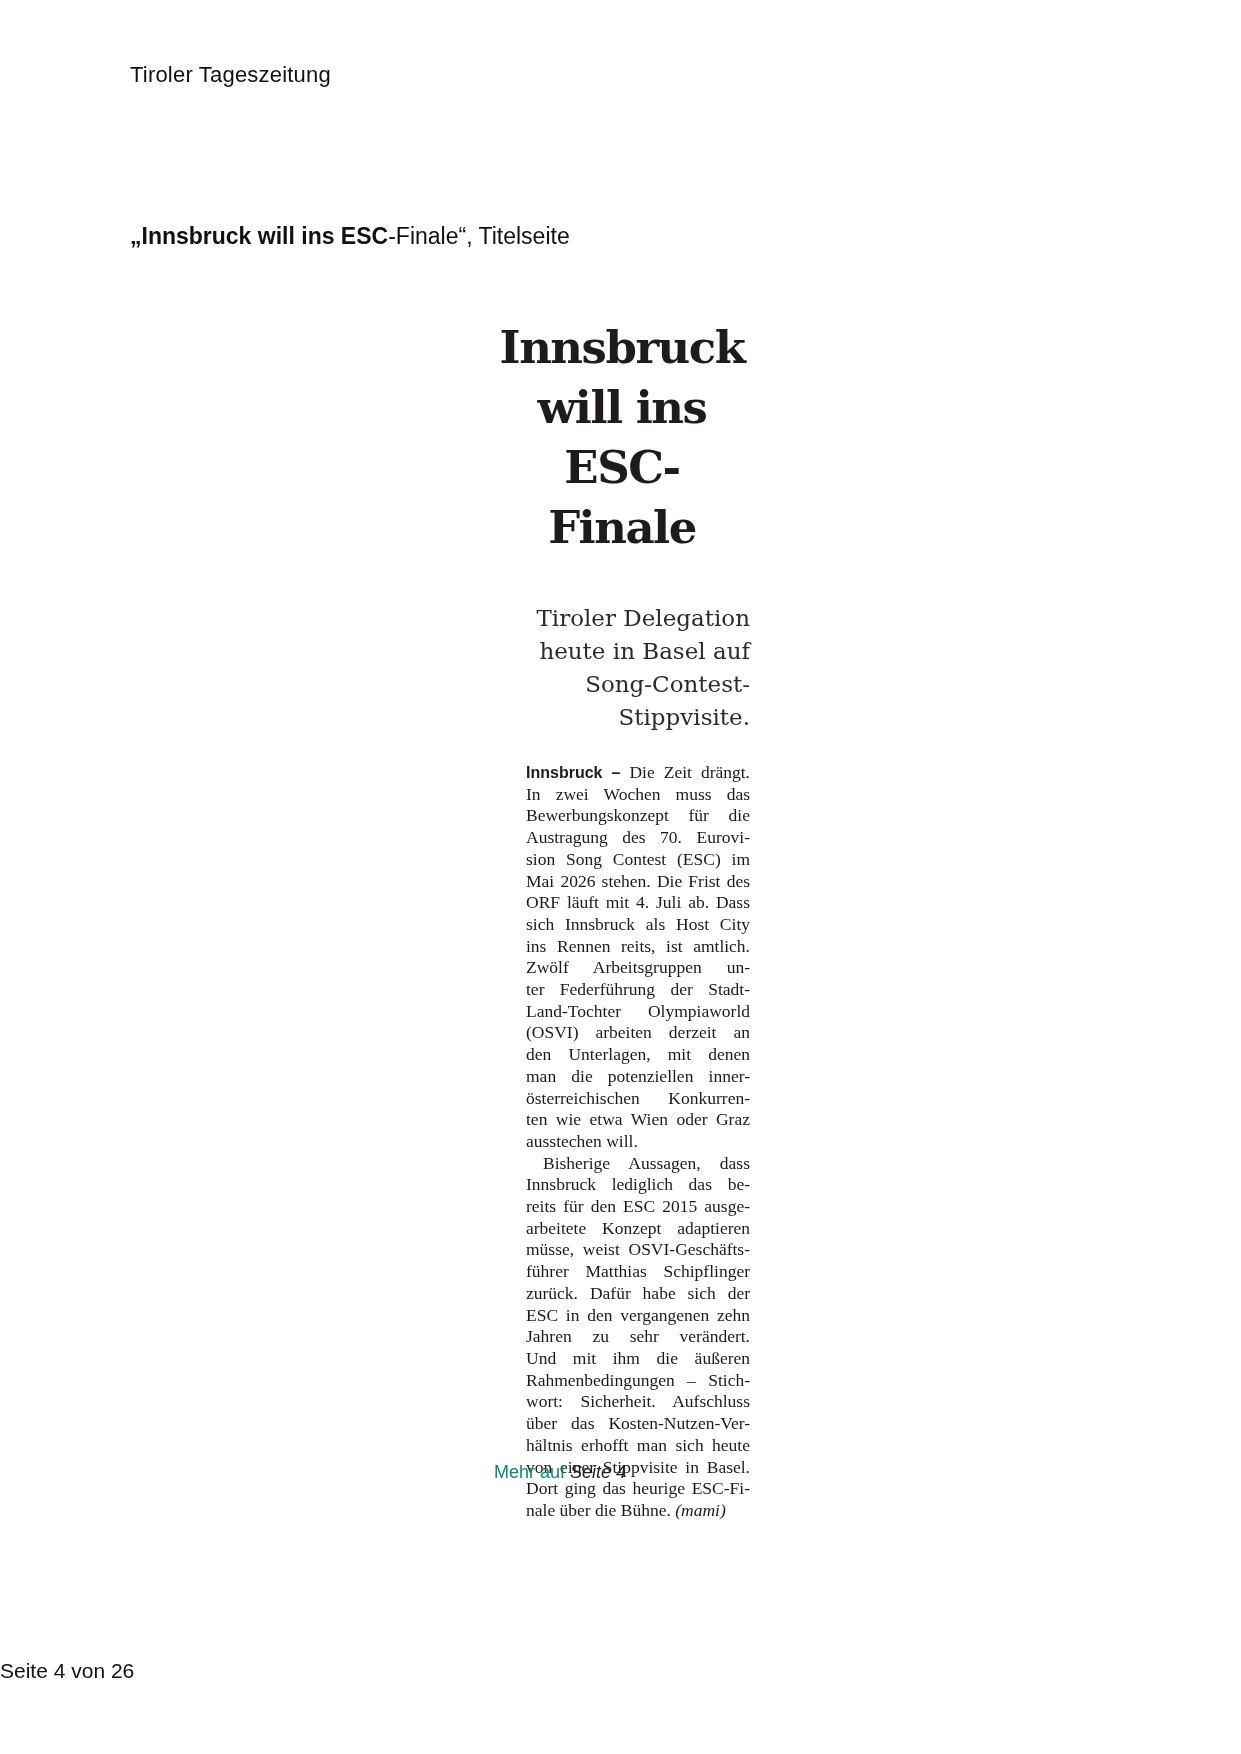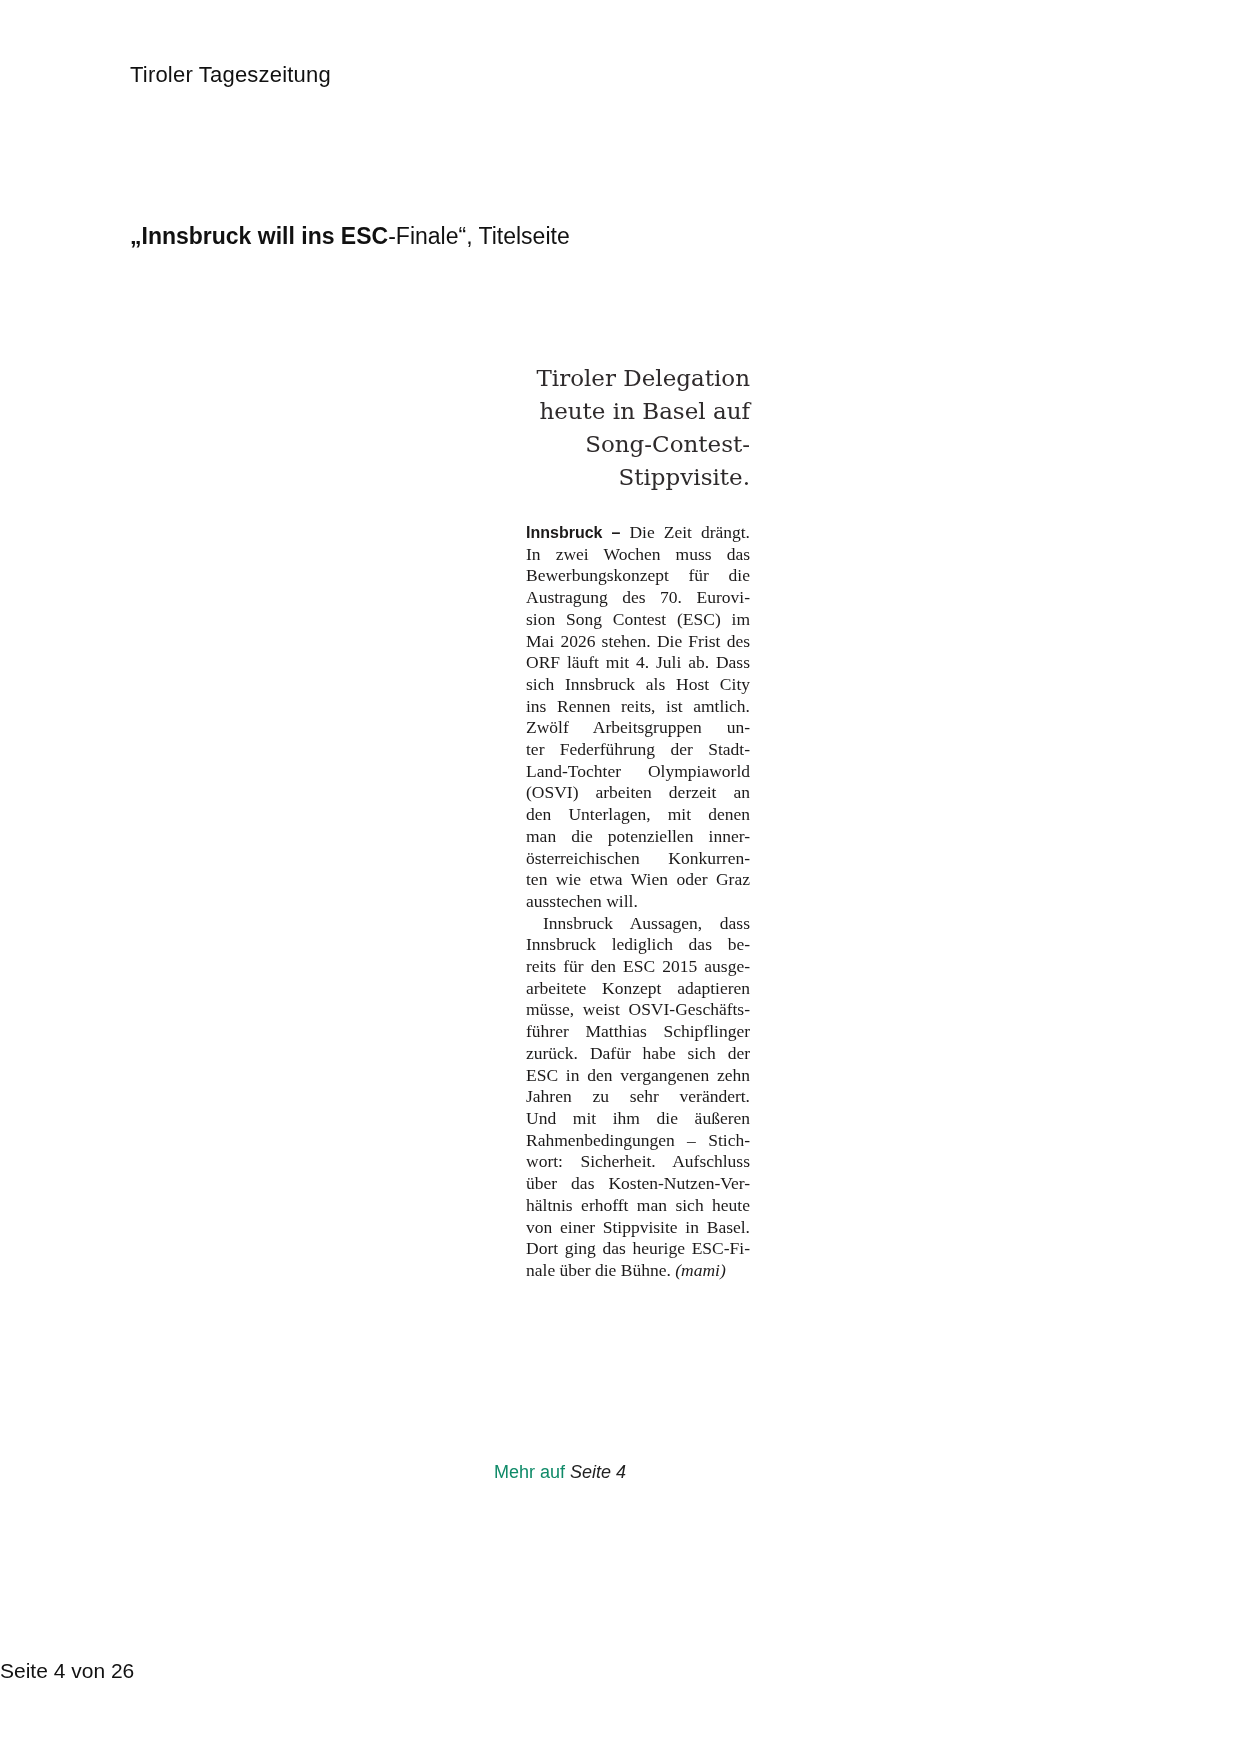--- a/index.html
+++ b/index.html
@@ -103,20 +103,26 @@
 <body>
 
 <div class="page">
 
   <div class="src-header">Tiroler Tageszeitung</div>
 
   <div class="clip-title"><span class="ct-bold">„Innsbruck will ins ESC</span><span>-Finale“, Titelseite</span></div>
 
   <div class="article">
 
+    <div class="headline">
+
+    <div class="hl-line">Innsbruck</div>
+        <div class="hl-line">will ins</div>
+        <div class="hl-line">ESC-Finale</div>
+      </div>
 
     <div class="subhead">
 
     <div class="sh-line">Tiroler Delegation</div>
         <div class="sh-line">heute in Basel auf</div>
         <div class="sh-line">Song-Contest-</div>
         <div class="sh-line">Stippvisite.</div>
       </div>
 
     <div class="body">
@@ -137,21 +143,21 @@
           <div class="body-line">ins Rennen reits, ist amtlich.</div>
           <div class="body-line">Zwölf Arbeitsgruppen un-</div>
           <div class="body-line">ter Federführung der Stadt-</div>
           <div class="body-line">Land-Tochter Olympiaworld</div>
           <div class="body-line">(OSVI) arbeiten derzeit an</div>
           <div class="body-line">den Unterlagen, mit denen</div>
           <div class="body-line">man die potenziellen inner-</div>
           <div class="body-line">österreichischen Konkurren-</div>
           <div class="body-line">ten wie etwa Wien oder Graz</div>
           <div class="body-line no-just">ausstechen will.</div>
-          <div class="body-line indent">Innsbruck Aussagen, dass</div>
+          <div class="body-line indent">Bisherige Aussagen, dass</div>
           <div class="body-line">Innsbruck lediglich das be-</div>
           <div class="body-line">reits für den ESC 2015 ausge-</div>
           <div class="body-line">arbeitete Konzept adaptieren</div>
           <div class="body-line">müsse, weist OSVI-Geschäfts-</div>
           <div class="body-line">führer Matthias Schipflinger</div>
           <div class="body-line">zurück. Dafür habe sich der</div>
           <div class="body-line">ESC in den vergangenen zehn</div>
           <div class="body-line">Jahren zu sehr verändert.</div>
           <div class="body-line">Und mit ihm die äußeren</div>
           <div class="body-line">Rahmenbedingungen – Stich-</div>

